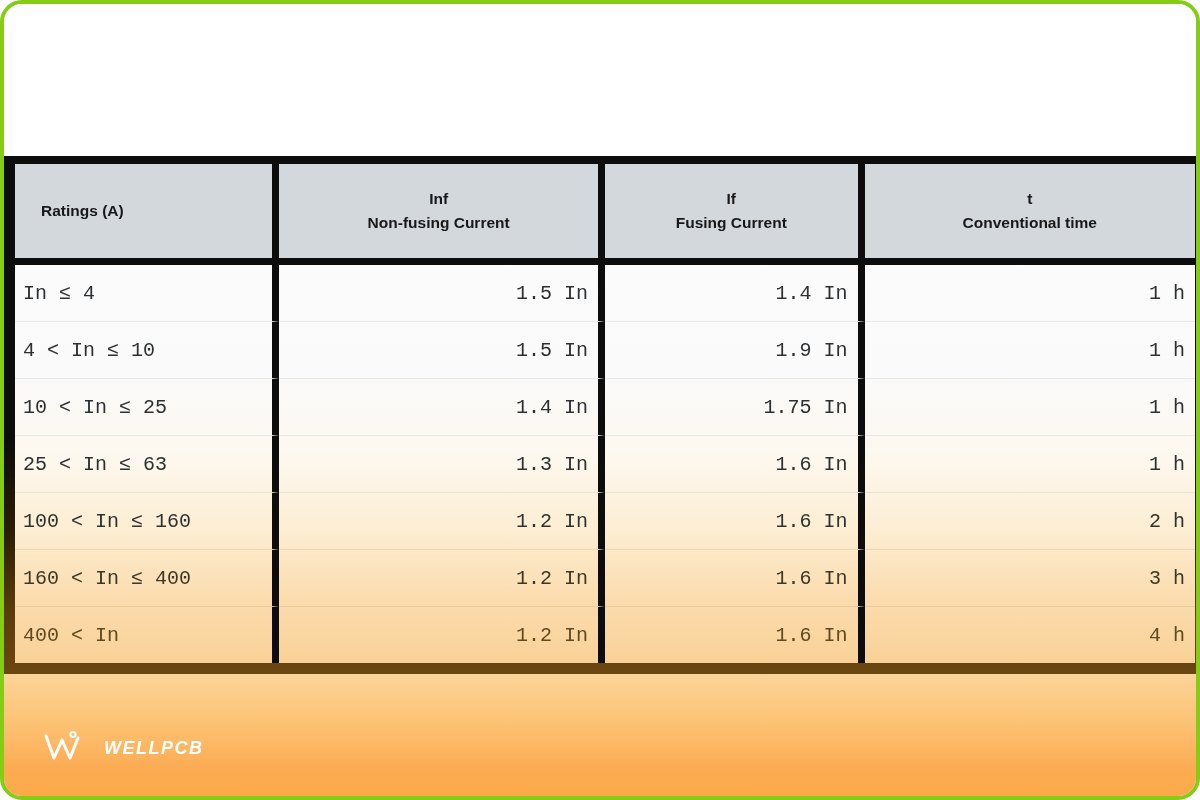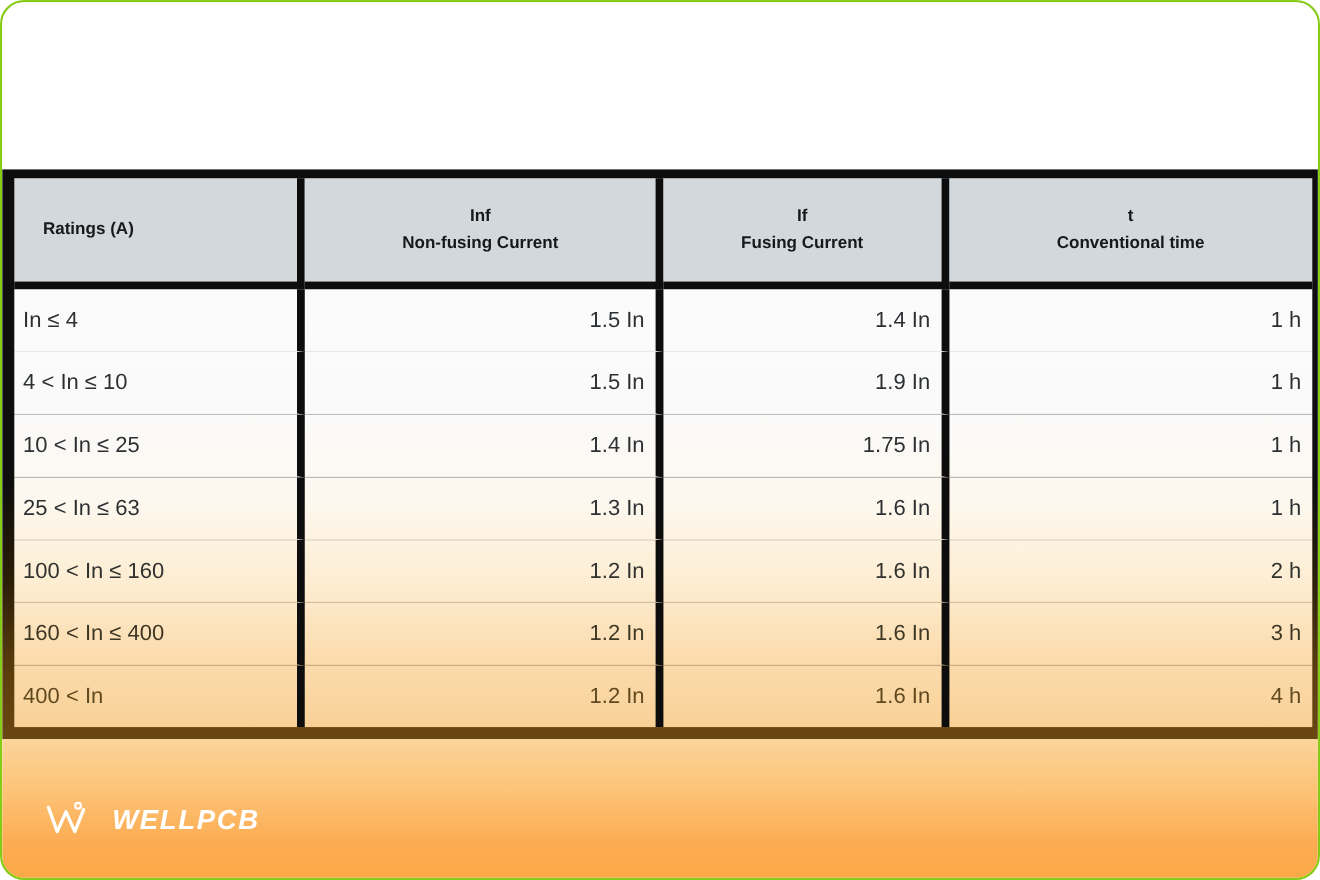--- a/index.html
+++ b/index.html
@@ -15,21 +15,21 @@
   }
 
   
   .card {
     position: relative;
     width: 1200px;
     height: 800px;
     box-sizing: border-box;
     background: #ffffff;
     border-radius: 22px;
-    border: 2px solid #84cc16;
+    border: 4px solid #84cc16;
     overflow: hidden;
   }
 
   
   .top-spacer {
     position: absolute;
     left: 0;
     top: 0;
     width: 1200px;
     height: 152px;
@@ -108,20 +108,21 @@
   }
   table.spec tbody tr:last-child td { border-bottom: none; }
   table.spec tbody {
     background-image: linear-gradient(180deg,
       #fbfbfb 0%,
       #fafafa 28%,
       #fdf8ef 48%,
       #fdeed4 66%,
       #fbdcae 84%,
       #f9d197 100%);
+    font-family: Liberation Mono, monospace;
   }
 
   
   tbody tr:nth-child(1) td,
   tbody tr:nth-child(2) td,
   tbody tr:nth-child(3) td,
   tbody tr:nth-child(4) td { color: #2d3033; }
   tbody tr:nth-child(5) td { color: #31312e; }
   tbody tr:nth-child(6) td { color: #3e3723; }
   tbody tr:nth-child(7) td { color: #60491f; }
@@ -147,21 +148,21 @@
   .logo {
     display: flex;
     align-items: center;
     gap: 10px;
     margin-left: 36px;
     margin-top: 18px;
   }
   .logo svg { display: block; }
   .logo-word {
     color: #ffffff;
-    font-size: 25px;
+    font-size: 18px;
     font-weight: bold;
     font-style: italic;
     letter-spacing: 1.5px;
     font-family: "Liberation Sans", sans-serif;
   }
 </style>
 </head>
 <body>
 
 <div class="card">

